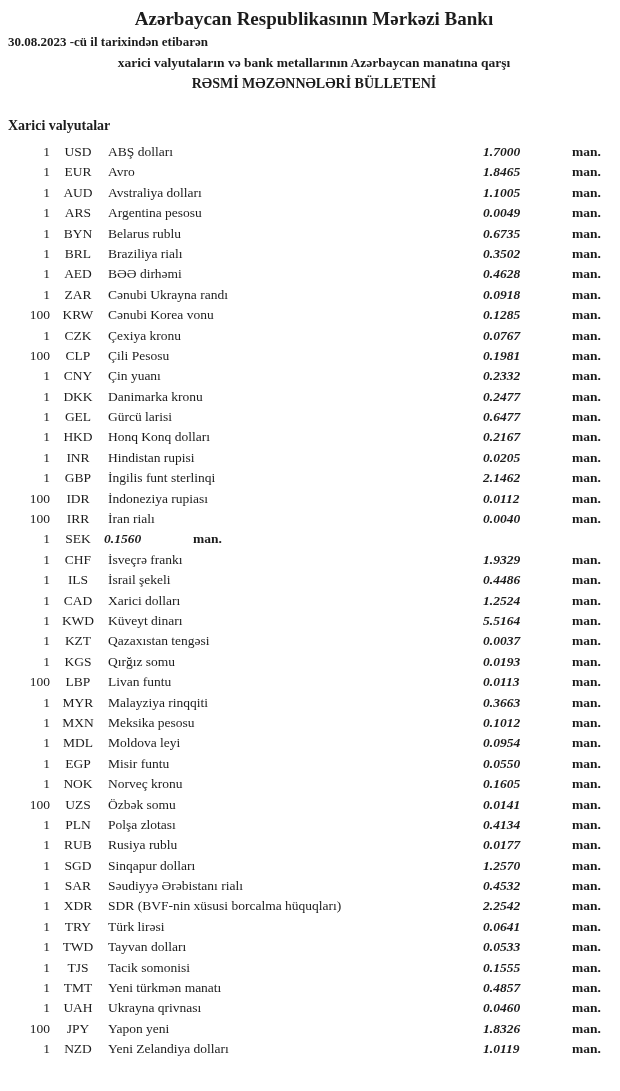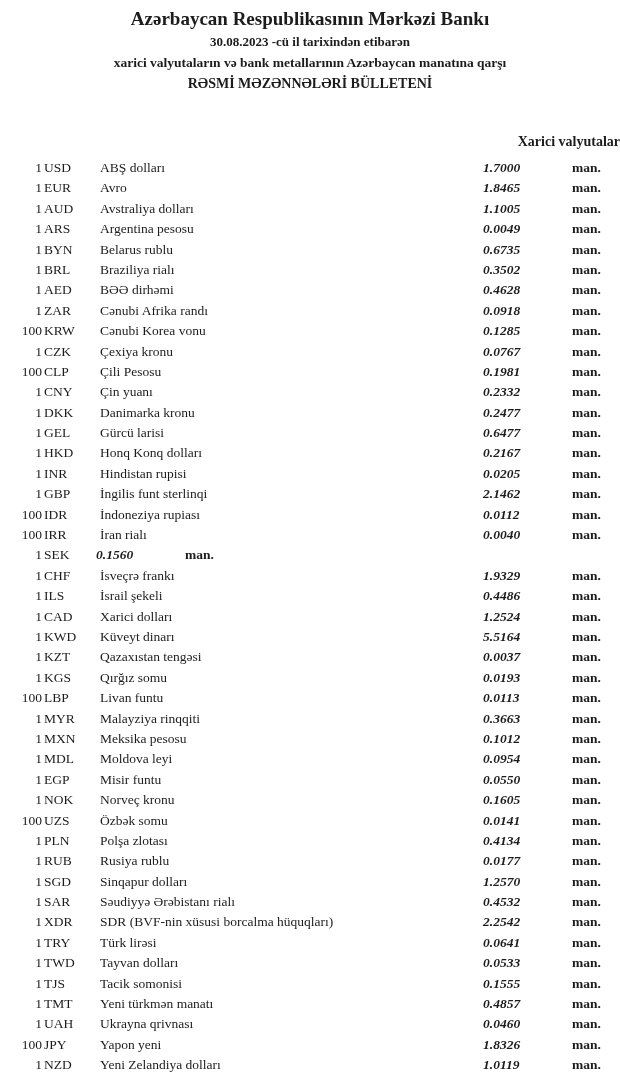--- a/index.html
+++ b/index.html
@@ -12,69 +12,70 @@
     height: 1091px;
     font-family: "Liberation Serif", "DejaVu Serif", serif;
     color: #1c1c1c;
     overflow: hidden;
   }
   .page {
     width: 620px;
     height: 1091px;
     padding-top: 6px;
     box-sizing: border-box;
+    padding-left: 8px;
   }
   .doc-title {
     text-align: center;
     font-weight: bold;
     font-size: 19px;
     line-height: 26px;
   }
   .doc-date {
-    text-align: center;
     font-weight: bold;
     font-size: 13px;
     line-height: 20px;
   }
   .doc-subtitle {
     text-align: center;
     font-weight: bold;
     font-size: 13.5px;
     line-height: 21px;
   }
   .doc-bulletin {
     text-align: center;
     font-weight: bold;
     font-size: 14px;
     line-height: 21px;
   }
   .section-title {
-    text-align: right;
+    text-align: left;
     font-weight: bold;
     font-size: 14px;
     line-height: 20px;
-    margin-top: 38px;
+    margin-top: 22px;
   }
   .rates-table {
     margin-top: 6px;
   }
   .rate-row {
     display: flex;
     align-items: baseline;
     height: 20.4px;
     font-size: 13.5px;
     line-height: 20.4px;
   }
   .cell-qty {
     width: 42px;
     text-align: right;
     flex: 0 0 auto;
   }
   .cell-code {
     width: 52px;
+    text-align: center;
     flex: 0 0 auto;
     margin-left: 2px;
   }
   .cell-name {
     flex: 1 1 auto;
     padding-left: 4px;
     white-space: nowrap;
     overflow: hidden;
   }
   .cell-rate {
@@ -154,21 +155,21 @@
     <span class="cell-qty">1</span>
     <span class="cell-code">AED</span>
     <span class="cell-name">BƏƏ dirhəmi</span>
     <span class="cell-rate">0.4628</span>
     <span class="cell-unit">man.</span>
   </div>
 
   <div class="rate-row">
     <span class="cell-qty">1</span>
     <span class="cell-code">ZAR</span>
-    <span class="cell-name">Cənubi Afrika randı</span>
+    <span class="cell-name">Cənubi Ukrayna randı</span>
     <span class="cell-rate">0.0918</span>
     <span class="cell-unit">man.</span>
   </div>
 
   <div class="rate-row">
     <span class="cell-qty">100</span>
     <span class="cell-code">KRW</span>
     <span class="cell-name">Cənubi Korea vonu</span>
     <span class="cell-rate">0.1285</span>
     <span class="cell-unit">man.</span>

